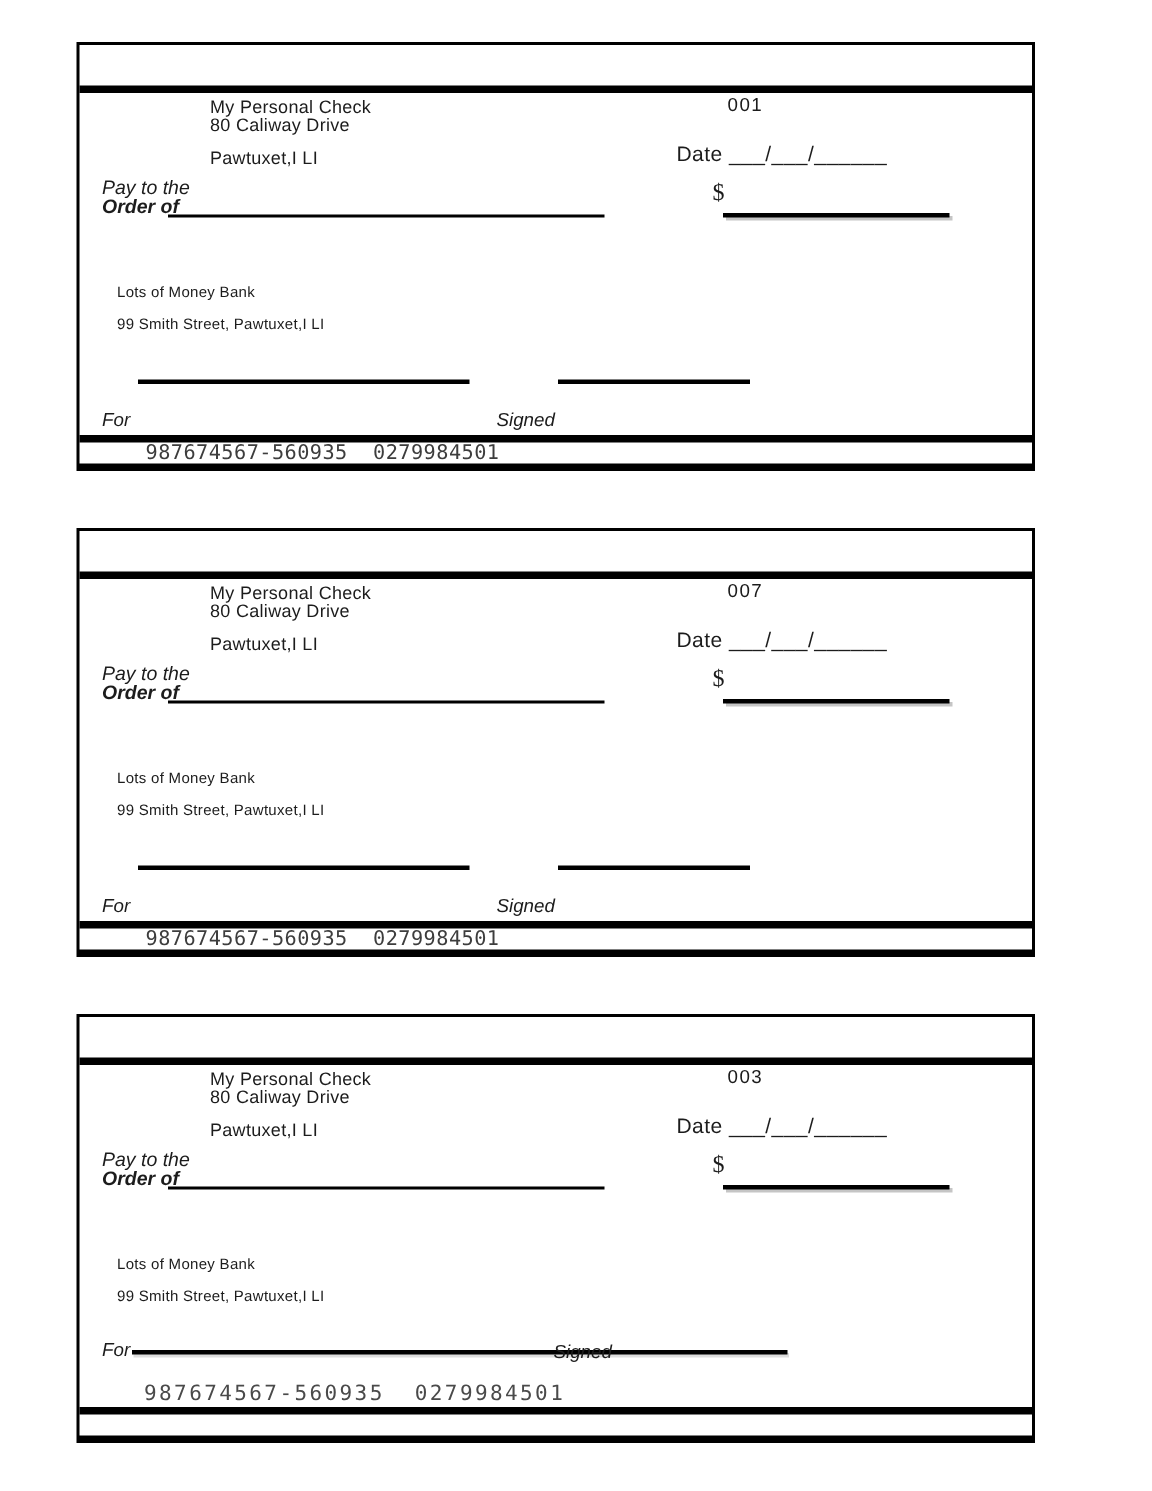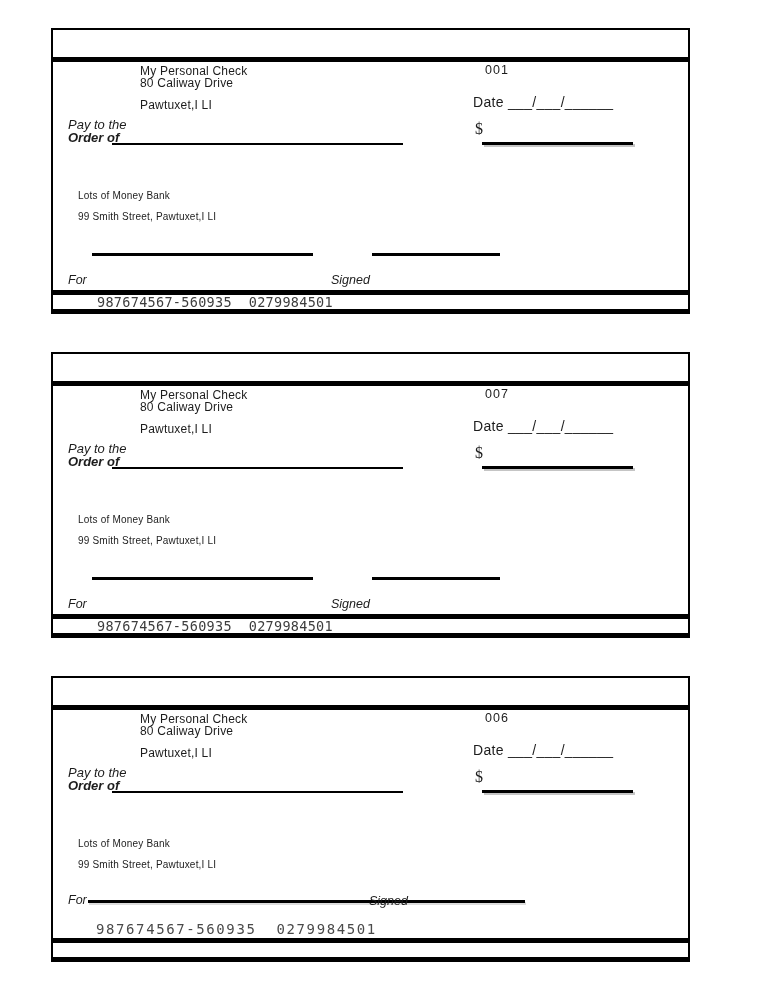--- a/index.html
+++ b/index.html
@@ -22,21 +22,21 @@
   .rule-top { top:27px; }
   .rule-bottom { top:260px; }
 
   .addr-line { position:absolute; left:87px; font-size:12px; line-height:11px; letter-spacing:0.2px; }
   .addr1 { top:36px; }
   .addr2 { top:48px; }
   .addr3 { top:70px; }
 
   .check-number { position:absolute; left:432px; top:33px; font-size:12.5px; letter-spacing:1px; }
 
-  .date-line { position:absolute; left:420px; top:64px; font-size:14px; letter-spacing:0.3px; white-space:pre; }
+  .date-line { position:absolute; left:398px; top:64px; font-size:14px; letter-spacing:0.3px; white-space:pre; }
 
   .payto { position:absolute; left:15px; font-style:italic; font-size:13px; line-height:13px; }
   .payto1 { top:88px; }
   .payto2 { top:101px;font-weight:bold; }
 
   .payee-line { position:absolute; left:59px; top:113px; width:291px; height:2px; background:#000; }
 
   .dollar { position:absolute; left:422px; top:90px; font-family:"Liberation Serif", serif; font-size:16px; }
 
   .amount-line {
@@ -112,21 +112,21 @@
   <div class="micr">987674567-560935  0279984501</div>
   <div class="signed-label">Signed</div>
   <div class="rule-bottom"></div>
 </div>
 
 <div class="check check-3 check--v3">
   <div class="rule-top"></div>
   <div class="addr-line addr1">My Personal Check</div>
   <div class="addr-line addr2">80 Caliway Drive</div>
   <div class="addr-line addr3">Pawtuxet,I LI</div>
-  <div class="check-number">006</div>
+  <div class="check-number">003</div>
   <div class="date-line">Date ___/___/______</div>
   <div class="payto payto1">Pay to the</div>
   <div class="payto payto2">Order of</div>
   <div class="payee-line"></div>
   <div class="dollar">$</div>
   <div class="amount-line"></div>
   <div class="bank-line bank1">Lots of Money Bank</div>
   <div class="bank-line bank2">99 Smith Street, Pawtuxet,I LI</div>
   <div class="strike-line"></div>
   <div class="for-label">For</div>

